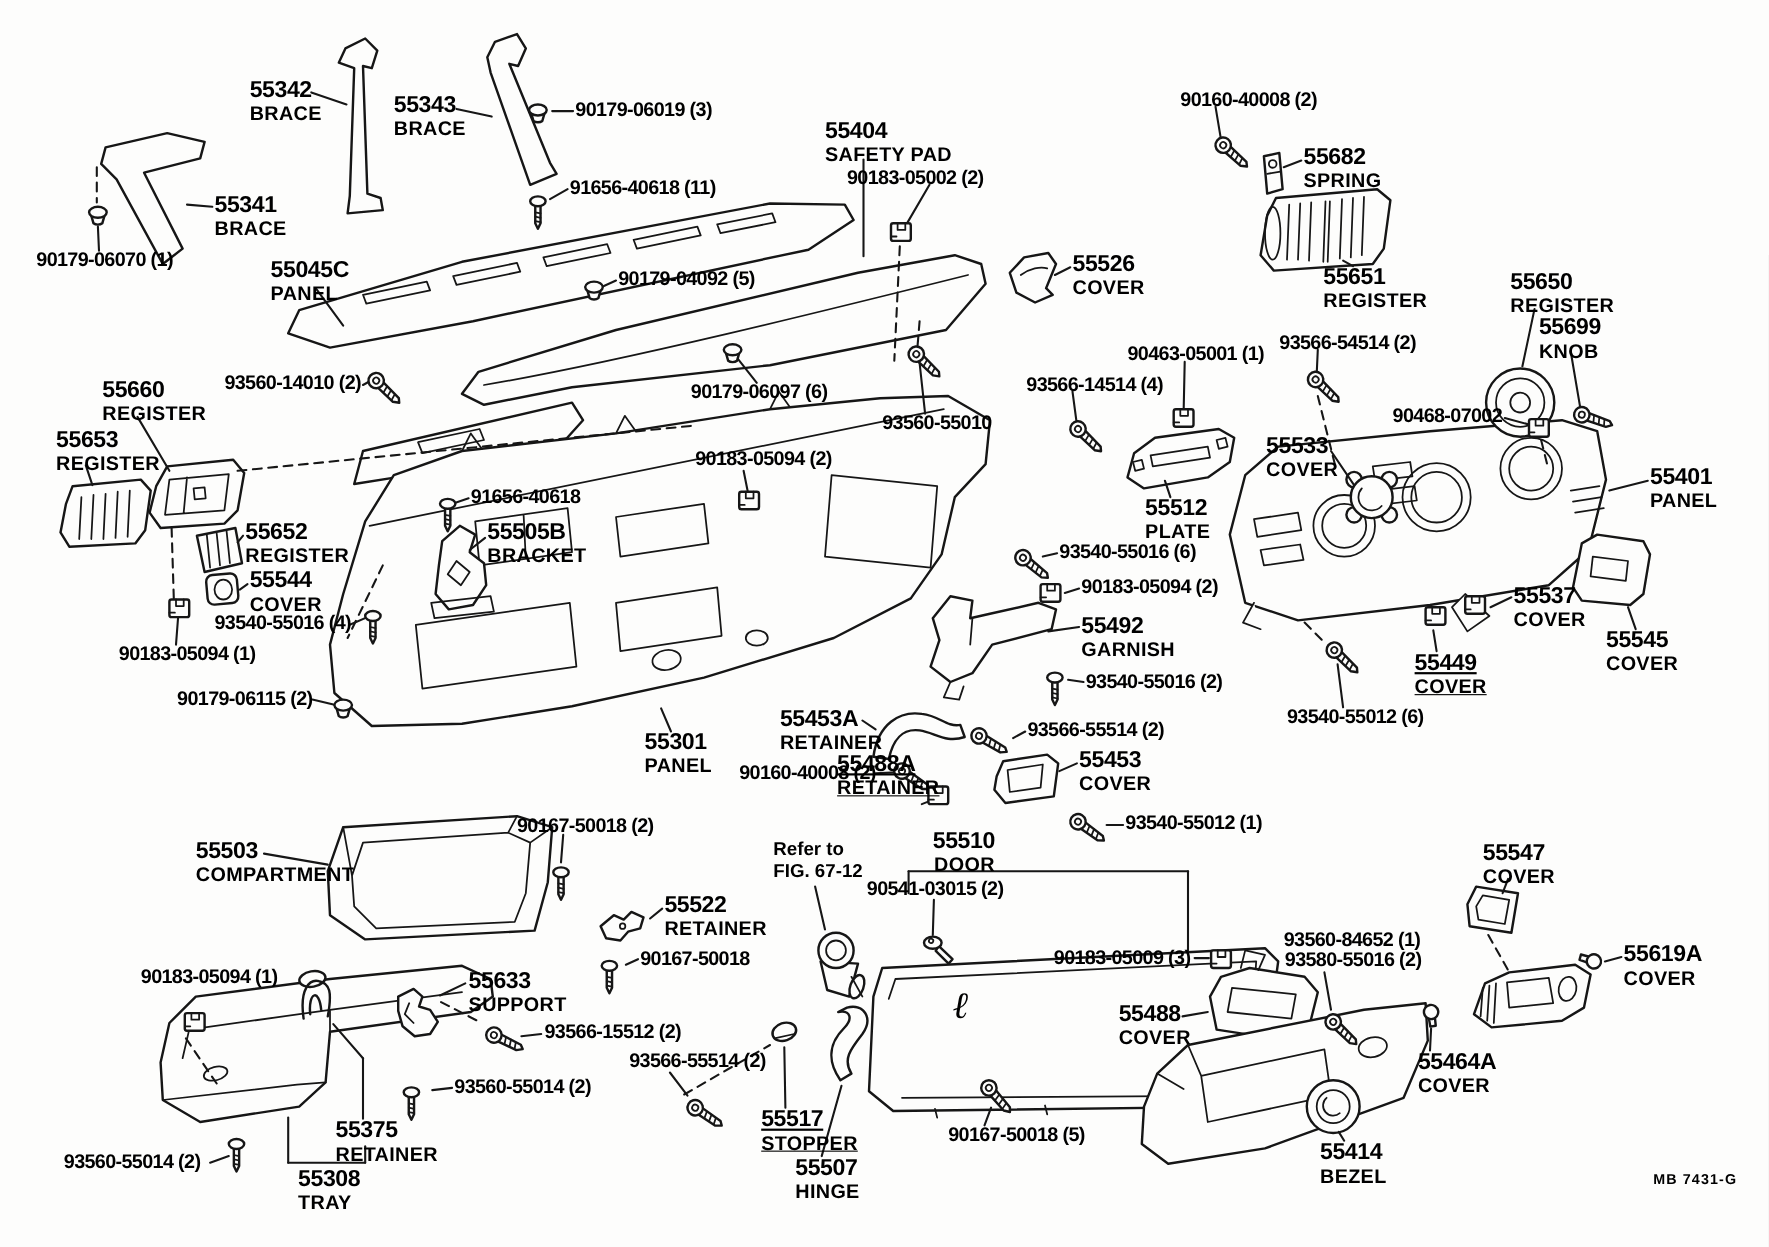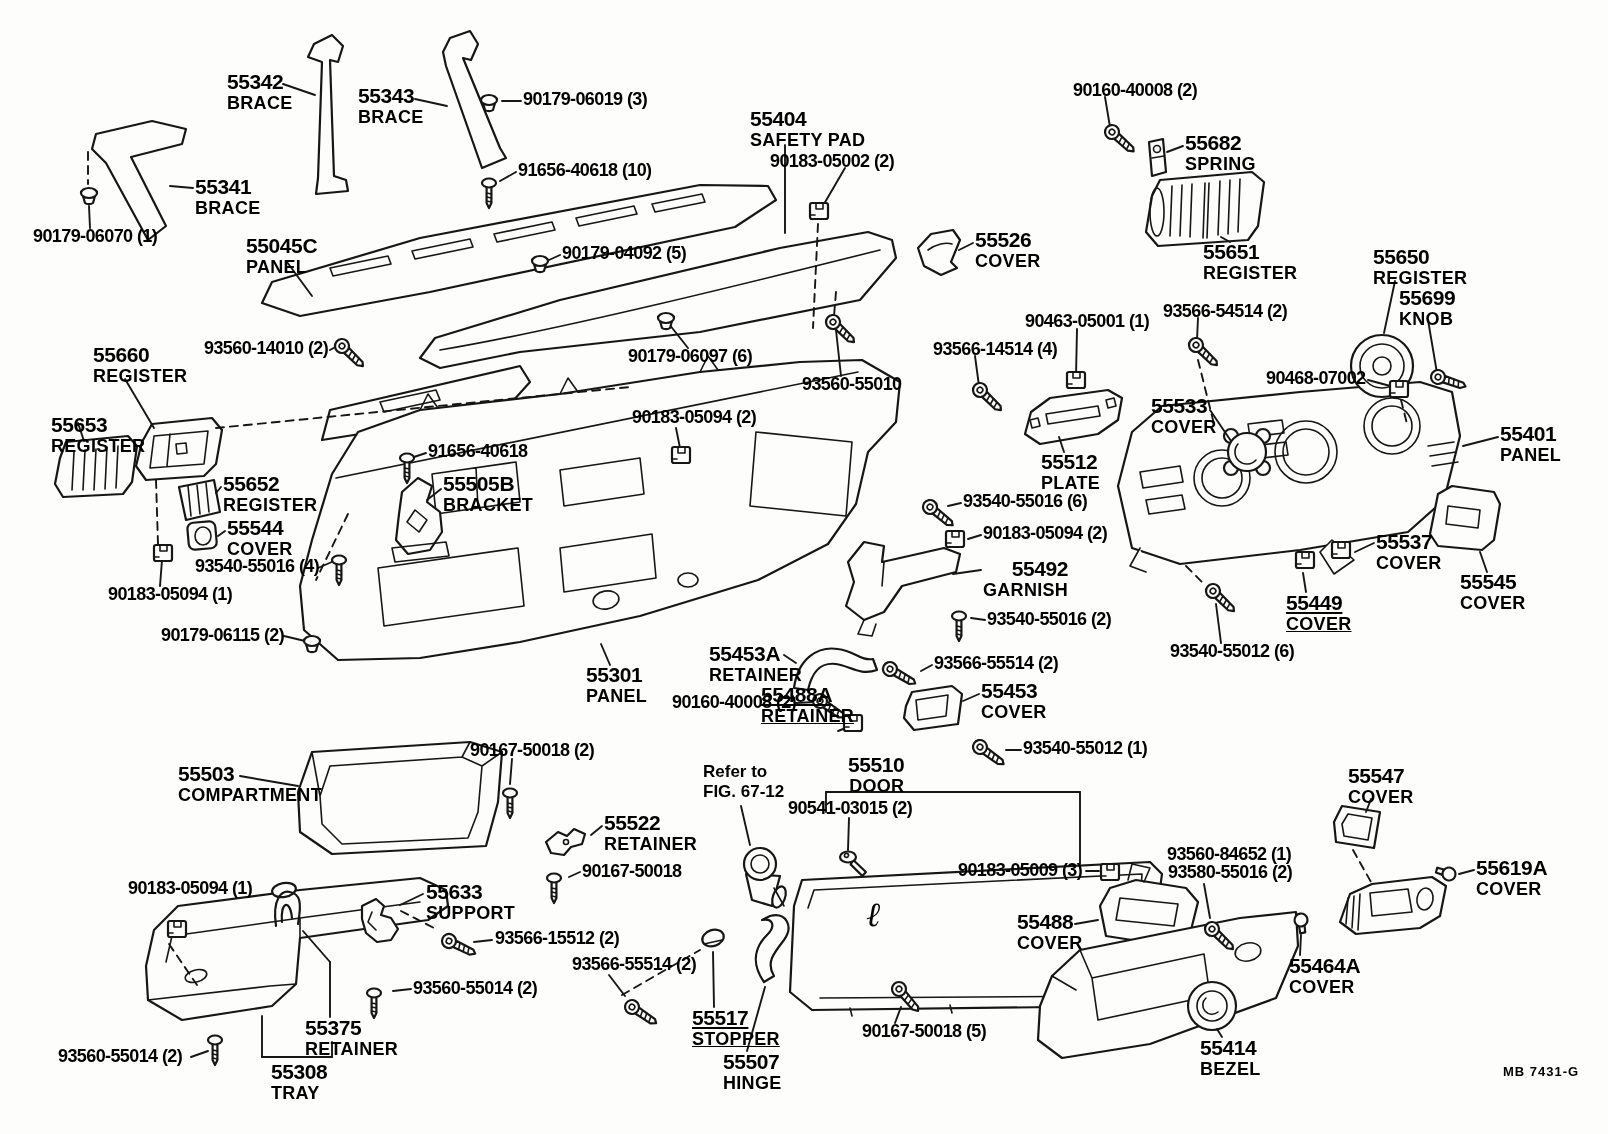--- a/index.html
+++ b/index.html
@@ -354,21 +354,21 @@
         <div class="nm">BRACE</div>
       </div>
       <div class="lbl " style="left: 358px; top: 85px;">
         <div class="num">55343</div>
         <div class="nm">BRACE</div>
       </div>
       <div class="lbl s" style="left: 523px; top: 90px;">
         <div class="num">90179-06019 (3)</div>
       </div>
       <div class="lbl s" style="left: 518px; top: 161px;">
-        <div class="num">91656-40618 (10)</div>
+        <div class="num">91656-40618 (11)</div>
       </div>
       <div class="lbl " style="left: 195px; top: 176px;">
         <div class="num">55341</div>
         <div class="nm">BRACE</div>
       </div>
       <div class="lbl s" style="left: 33px; top: 227px;">
         <div class="num">90179-06070 (1)</div>
       </div>
       <div class="lbl " style="left: 246px; top: 235px;">
         <div class="num">55045C</div>
@@ -437,21 +437,21 @@
         <div class="nm">PLATE</div>
       </div>
       <div class="lbl " style="left: 1500px; top: 423px;">
         <div class="num">55401</div>
         <div class="nm">PANEL</div>
       </div>
       <div class="lbl " style="left: 93px; top: 344px;">
         <div class="num">55660</div>
         <div class="nm">REGISTER</div>
       </div>
-      <div class="lbl " style="left: 51px; top: 389px; margin-top: 25px;">
+      <div class="lbl " style="left: 51px; top: 389px;">
         <div class="num">55653</div>
         <div class="nm">REGISTER</div>
       </div>
       <div class="lbl " style="left: 223px; top: 473px;">
         <div class="num">55652</div>
         <div class="nm">REGISTER</div>
       </div>
       <div class="lbl " style="left: 227px; top: 517px;">
         <div class="num">55544</div>
         <div class="nm">COVER</div>
@@ -474,21 +474,21 @@
       </div>
       <div class="lbl s" style="left: 632px; top: 408px;">
         <div class="num">90183-05094 (2)</div>
       </div>
       <div class="lbl s" style="left: 963px; top: 492px;">
         <div class="num">93540-55016 (6)</div>
       </div>
       <div class="lbl s" style="left: 983px; top: 524px;">
         <div class="num">90183-05094 (2)</div>
       </div>
-      <div class="lbl " style="left: 983px; top: 558px; text-align: right;">
+      <div class="lbl " style="left: 983px; top: 558px;">
         <div class="num">55492</div>
         <div class="nm">GARNISH</div>
       </div>
       <div class="lbl s" style="left: 987px; top: 610px;">
         <div class="num">93540-55016 (2)</div>
       </div>
       <div class="lbl s" style="left: 1170px; top: 642px;">
         <div class="num">93540-55012 (6)</div>
       </div>
       <div class="lbl " style="left: 1376px; top: 531px;">

